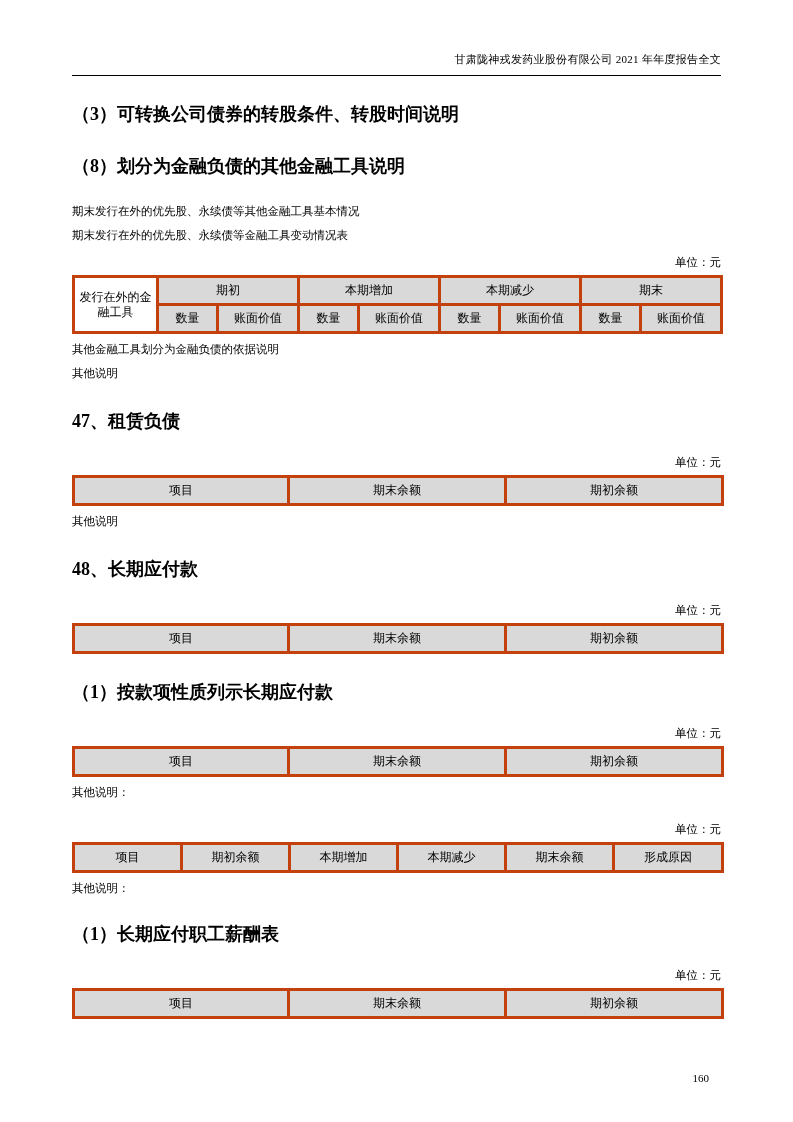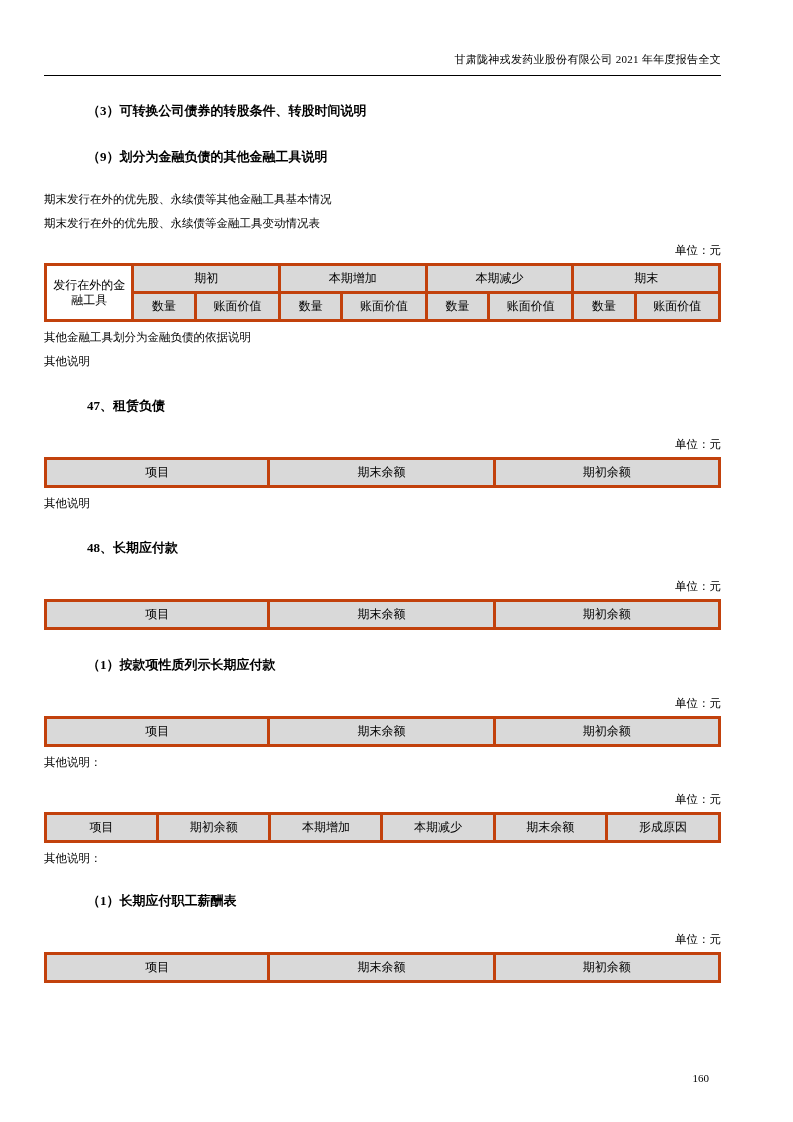--- a/index.html
+++ b/index.html
@@ -2,33 +2,33 @@
 <html><head>
 <meta charset="utf-8">
 <style>
   * { margin: 0; padding: 0; box-sizing: border-box; }
   html, body { background: #ffffff; }
   .page {
     position: relative;
     width: 793px;
     height: 1122px;
     background: #ffffff;
-    padding: 52px 72px 0 44px;
+    padding: 52px 72px 0 72px;
     font-family: "Liberation Serif", "DejaVu Serif", serif;
     color: #000000;
     overflow: hidden;
   }
   .doc-header {
     text-align: right;
     font-size: 11px;
     padding-bottom: 8px;
     border-bottom: 1px solid #000;
     letter-spacing: 0.3px;
   }
-  .h-bold { font-size: 13px; font-weight: bold; margin-left: 43px; }
+  .h-bold { font-size: 18px; font-weight: bold; }
   .para   { font-size: 11.5px; }
   .unit   { font-size: 11.5px; text-align: right; font-family: Liberation Serif, serif; }
   .note   { font-size: 11.5px; }
 
   .tbl { width: 100%; border-collapse: collapse; table-layout: fixed; }
   .tbl td {
     border: 3px solid #c2410c;
     font-size: 12px;
     text-align: center;
     padding: 5px 2px;
@@ -63,21 +63,21 @@
 <body>
 
 <div class="page">
 
   <div class="doc-header">
     <span>甘肃陇神戎发药业股份有限公司 2021 年年度报告全文</span>
   </div>
 
   <div class="h-bold mt-sec">（3）可转换公司债券的转股条件、转股时间说明</div>
 
-  <div class="h-bold mt-sec2">（9）划分为金融负债的其他金融工具说明</div>
+  <div class="h-bold mt-sec2">（8）划分为金融负债的其他金融工具说明</div>
 
   <div class="para mt-para">期末发行在外的优先股、永续债等其他金融工具基本情况</div>
   <div class="para mt-line">期末发行在外的优先股、永续债等金融工具变动情况表</div>
 
   <div class="unit mt-unit-sm">单位：元</div>
 
   <table class="tbl mt-tbl">
     <colgroup>
       <col style="width:84px">
       <col style="width:60px">

